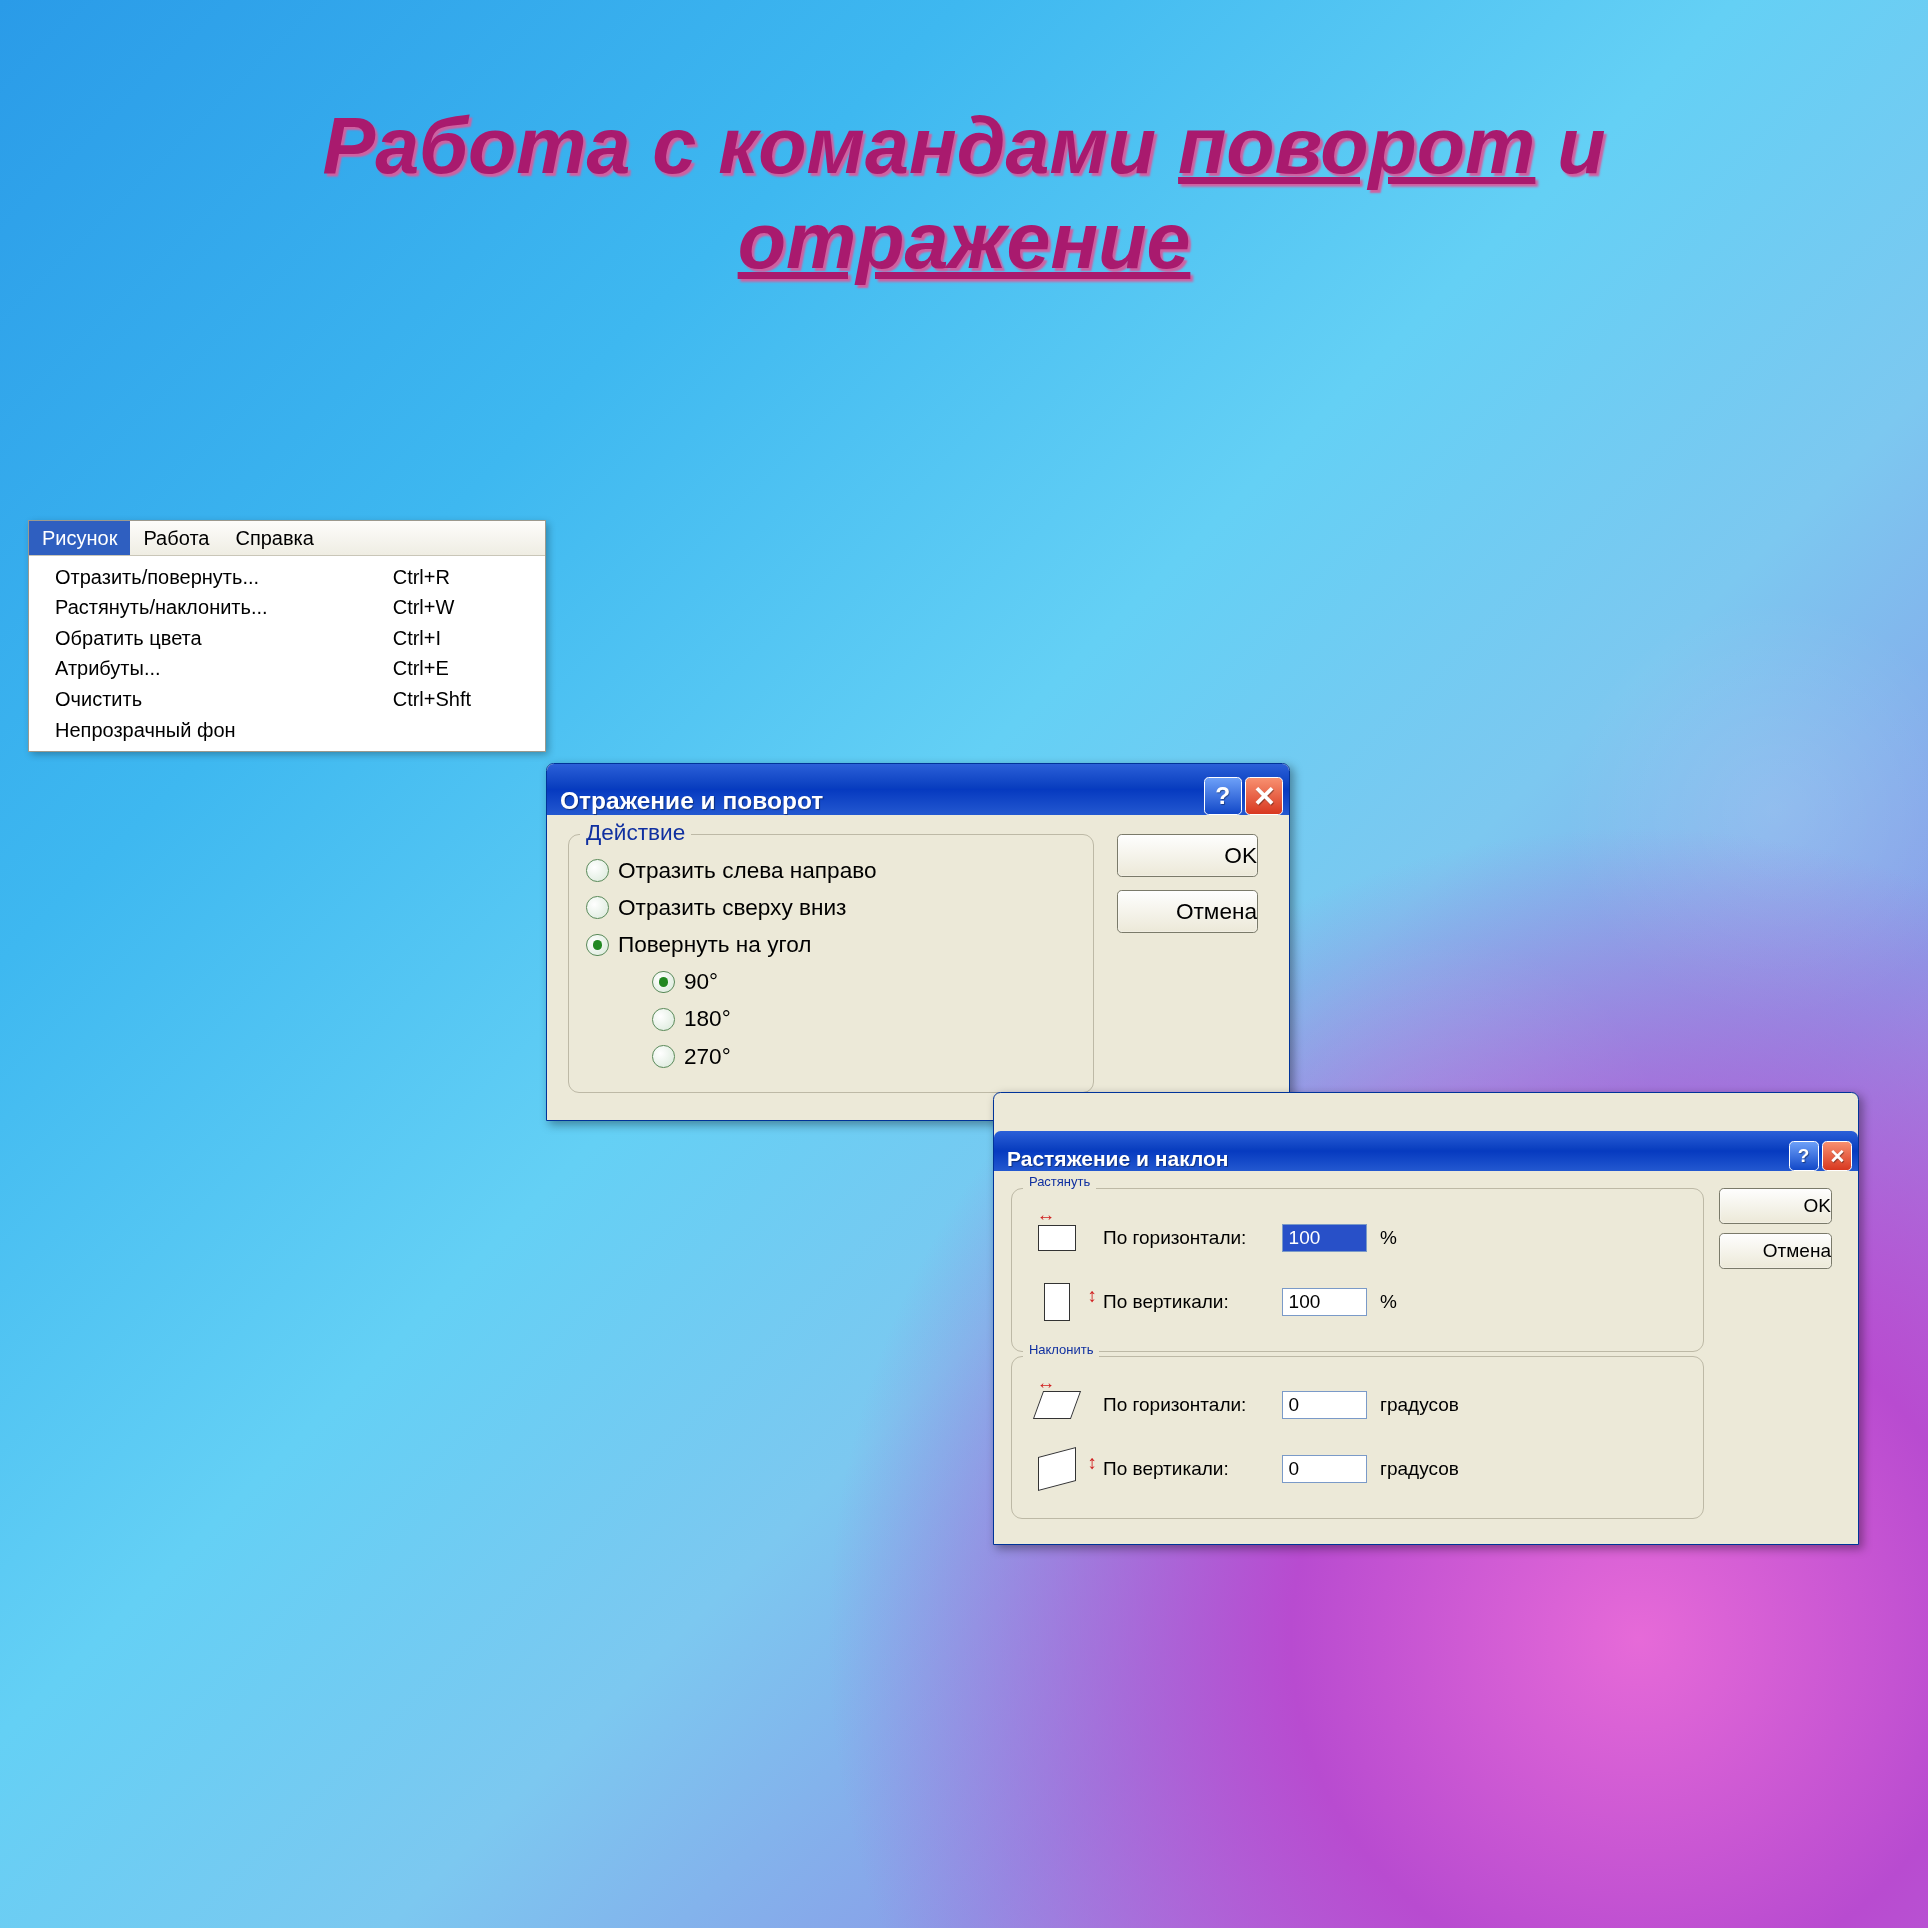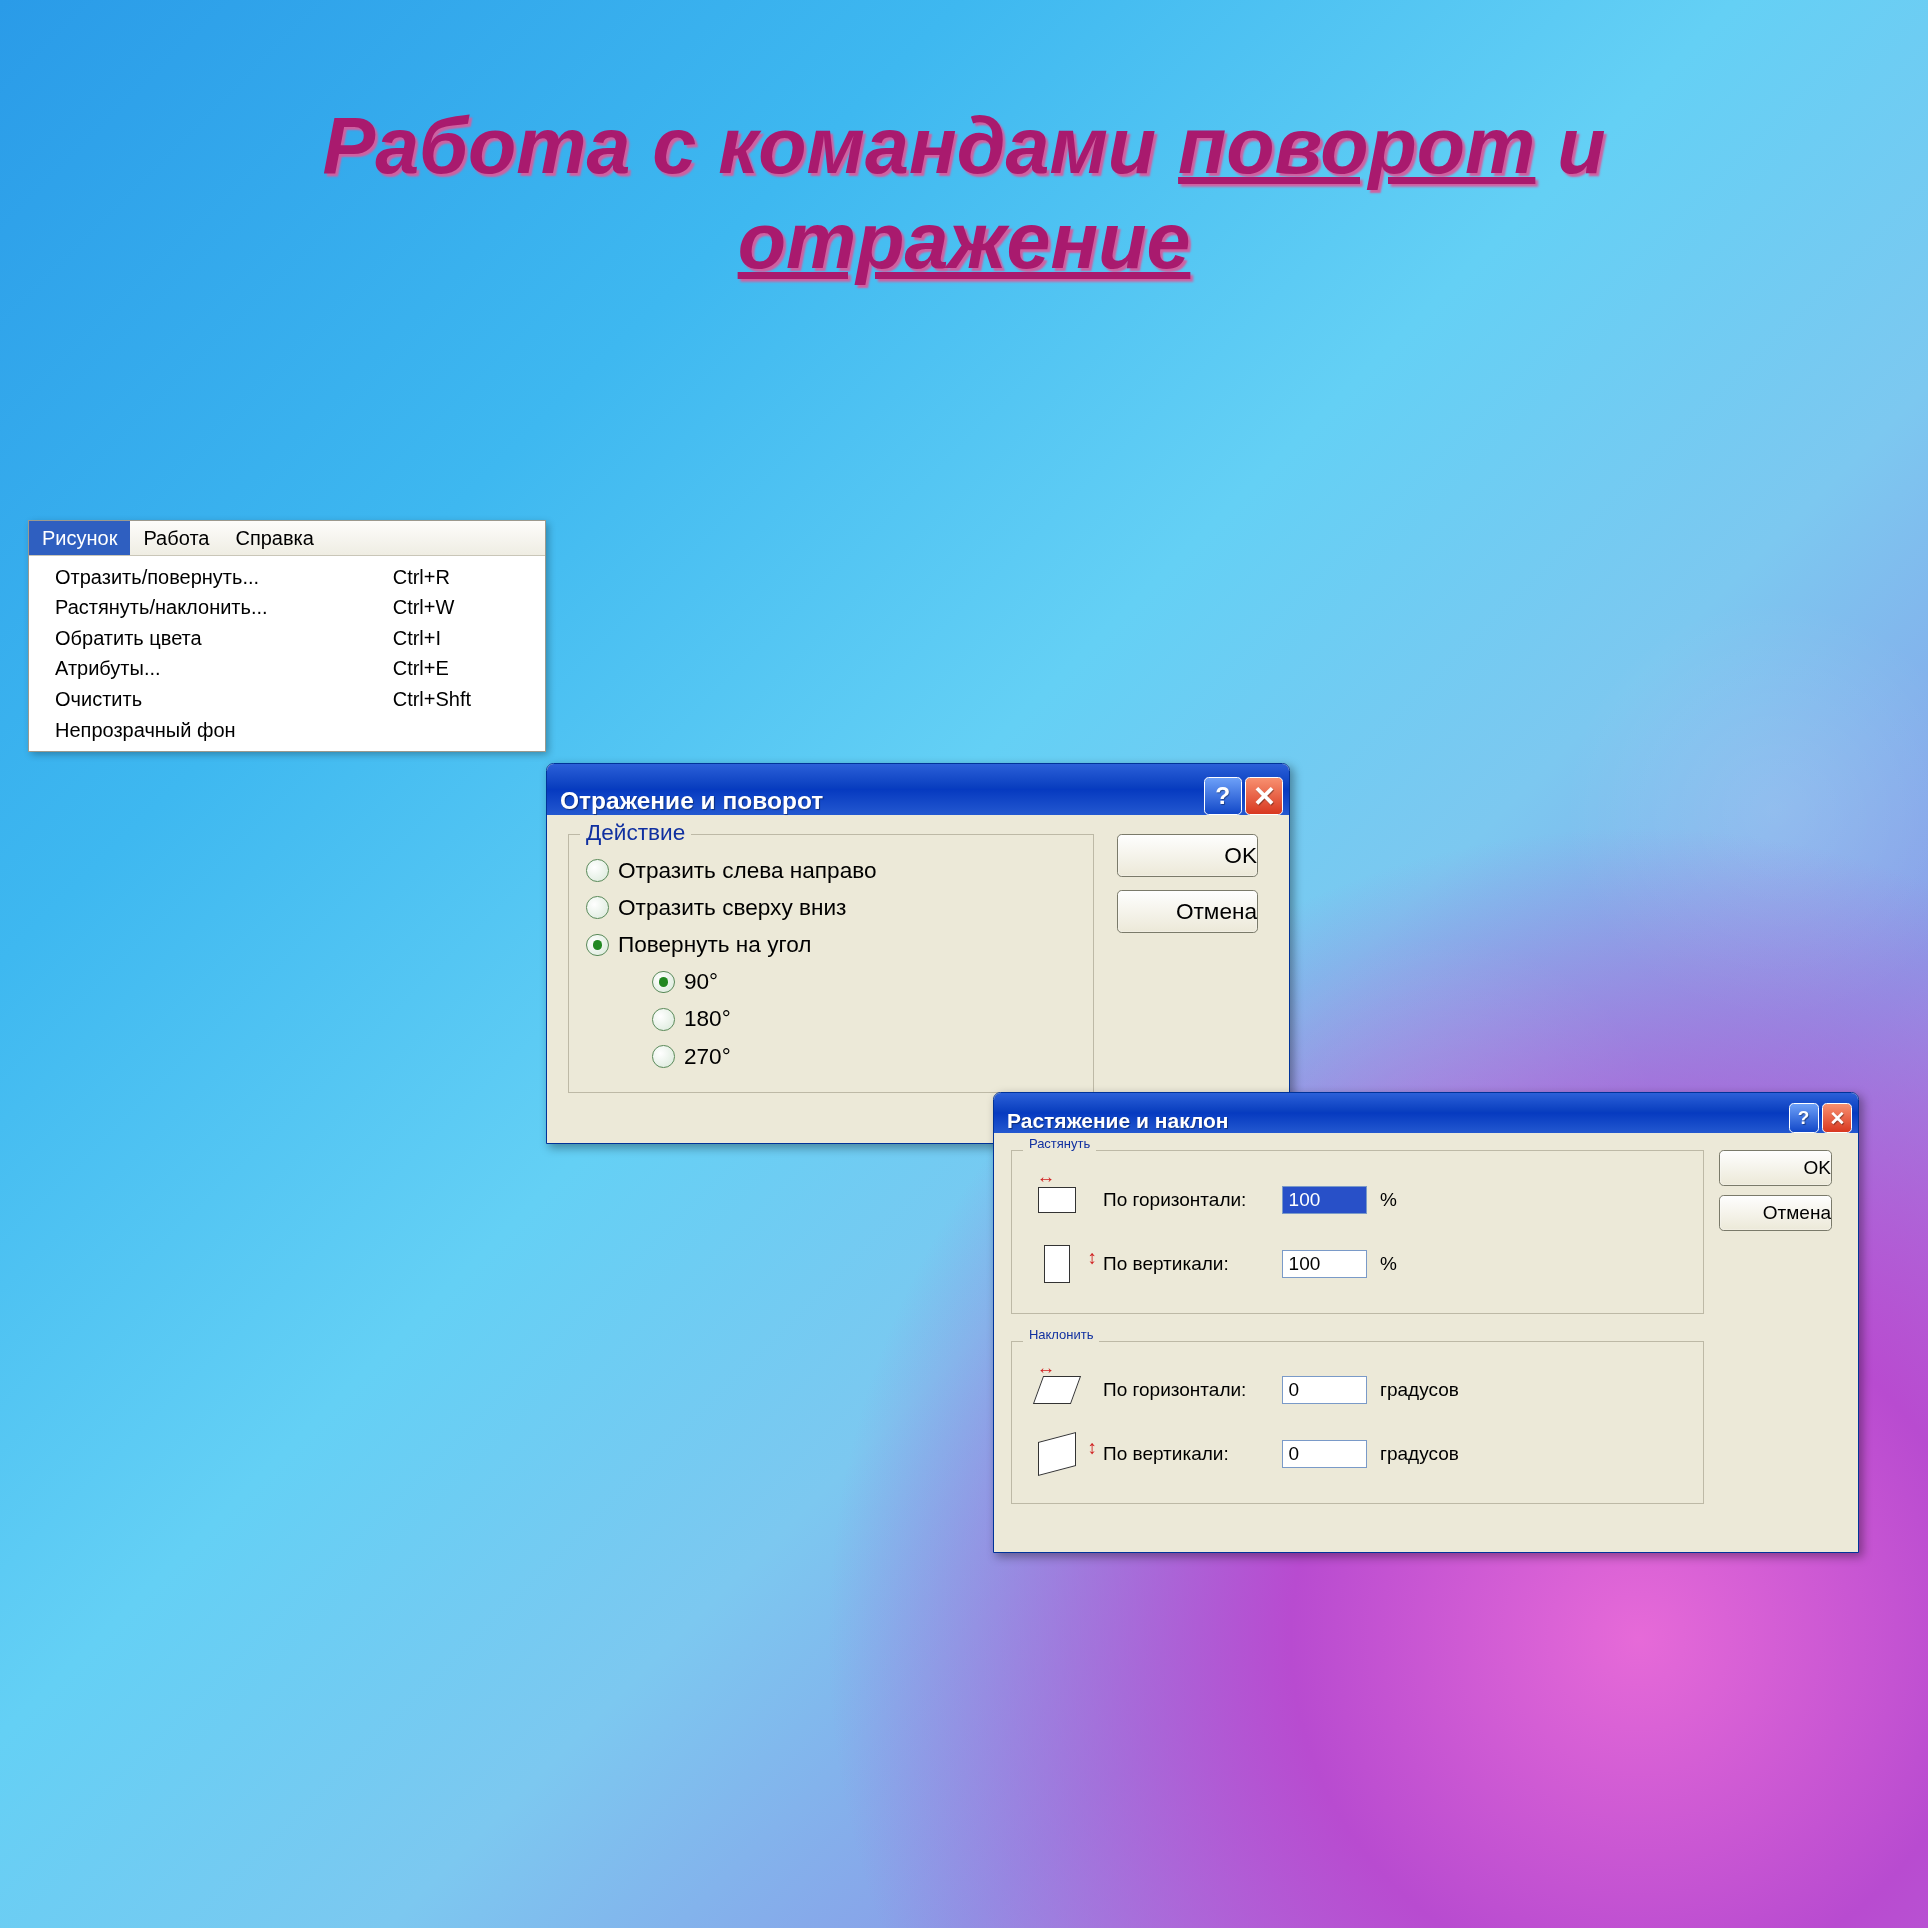--- a/index.html
+++ b/index.html
@@ -97,23 +97,23 @@
     font-size: 24.5px;
     border: 0.9px solid #fff;
   }
   .help-btn { background: linear-gradient(#6da0f8, #1248c8); color: #fff; }
   .close-btn { background: linear-gradient(#f89070, #d83820); color: #fff; font-size: 28px; }
 
   .dialog-body { padding: 19px 21px 22.6px 21px; font-size: 22.6px; color: #000; }
 
   .groupbox {
     border: 0.9px solid #bdb9a6;
-    border-radius: 0;
+    border-radius: 11px;
     padding: 17px 17px 17px 17px;
-    margin-bottom: 27px;
+    margin-bottom: 4px;
     position: relative;
   }
   .groupbox .legend {
     position: absolute;
     top: -15px;
     left: 11.3px;
     background: #ece9d8;
     padding: 0 5.6px;
     color: #1030a0;
     font-size: 22.6px;
@@ -164,21 +164,21 @@
   #dlg-flip .groupbox { flex: 1; margin-right: 22.6px; }
   #dlg-flip .btn-col { width: 151px; }
 
   
   #dlg-stretch {
     left: 993px;
     top: 1092px;
     width: 866px;
     font-size: 21px;
   }
-  #dlg-stretch .titlebar { height: 40px; font-size: 21px; }
+  #dlg-stretch .titlebar { height: 40px; font-size: 21px; margin-top: 38px; }
   #dlg-stretch .title-btn { width: 30px; height: 30px; font-size: 19px; }
   #dlg-stretch .dialog-body { padding: 17px 17px 21px 17px; display:flex; font-size: 19px; }
   #dlg-stretch .left-col { flex:1; margin-right: 15px; }
   #dlg-stretch .btn-col { width: 122px; }
   #dlg-stretch .xp-button { width: 113px; height: 36px; line-height:34px; font-size:19px; margin-bottom:9.4px; }
   #dlg-stretch .groupbox .legend { font-size: 13px; }
 
   .form-row {
     display: flex;
     align-items: center;

